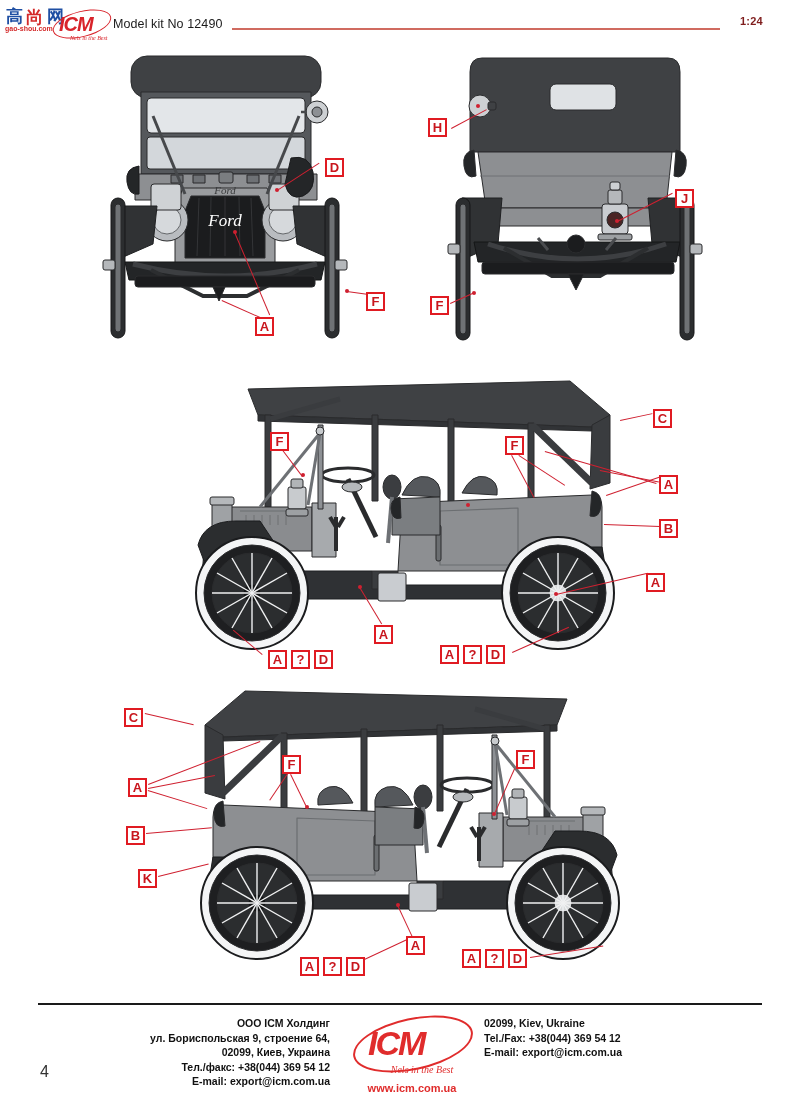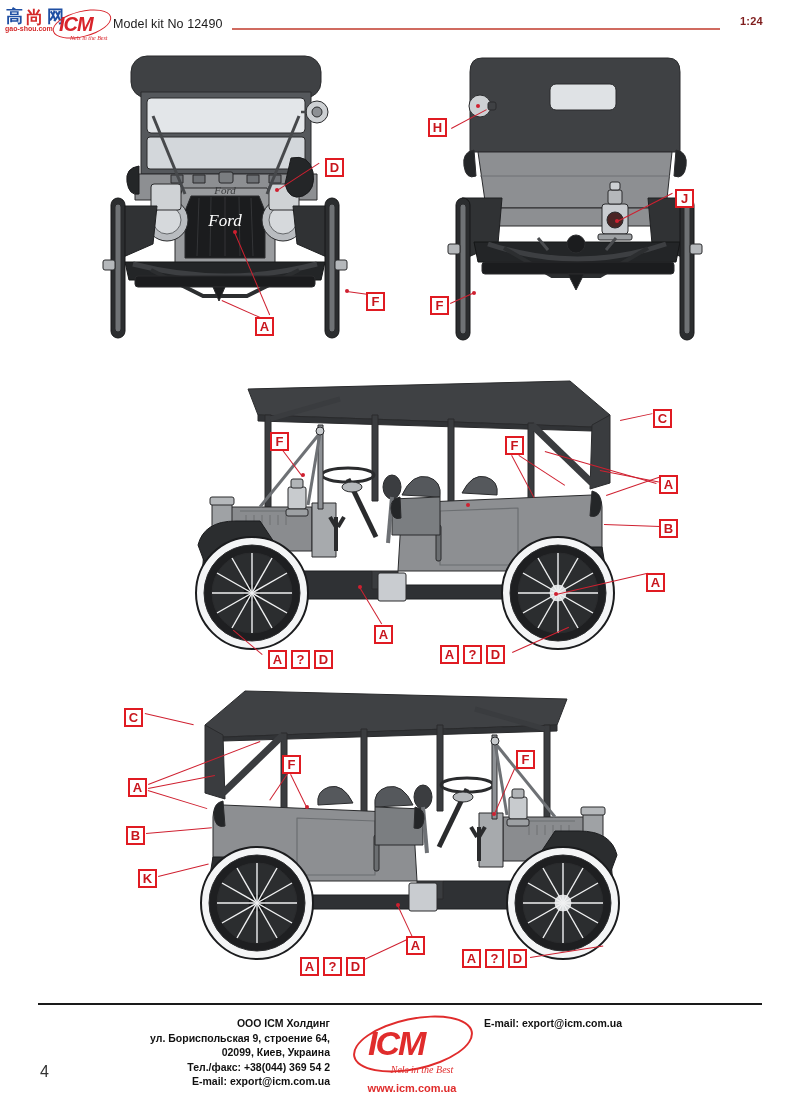--- a/index.html
+++ b/index.html
@@ -526,30 +526,32 @@
     <div class="lab">?</div>
     <div class="lab">D</div>
   </div>
 
   <div class="foot-rule"></div>
   <div class="foot">
     <div class="foot-ru">
       <div>ООО ICM Холдинг</div>
       <div>ул. Бориспольская 9, строение 64,</div>
       <div>02099, Киев, Украина</div>
-      <div>Тел./факс: +38(044) 369 54 2</div>
+      <div>Тел./факс: +38(044) 369 54 12</div>
       <div>E-mail: export@icm.com.ua</div>
     </div>
 
     <div class="foot-logo">
       <span class="oval"></span>
       <span class="icm">ICM</span>
       <span class="tag">Nels in the Best</span>
       <span class="url">www.icm.com.ua</span>
     </div>
 
     <div class="foot-en">
+      <div>02099, Kiev, Ukraine</div>
+      <div>Tel./Fax: +38(044) 369 54 12</div>
       <div>E-mail: export@icm.com.ua</div>
     </div>
   </div>
   <div class="page-no">4</div>
 
 </div>
 
 </body></html>

